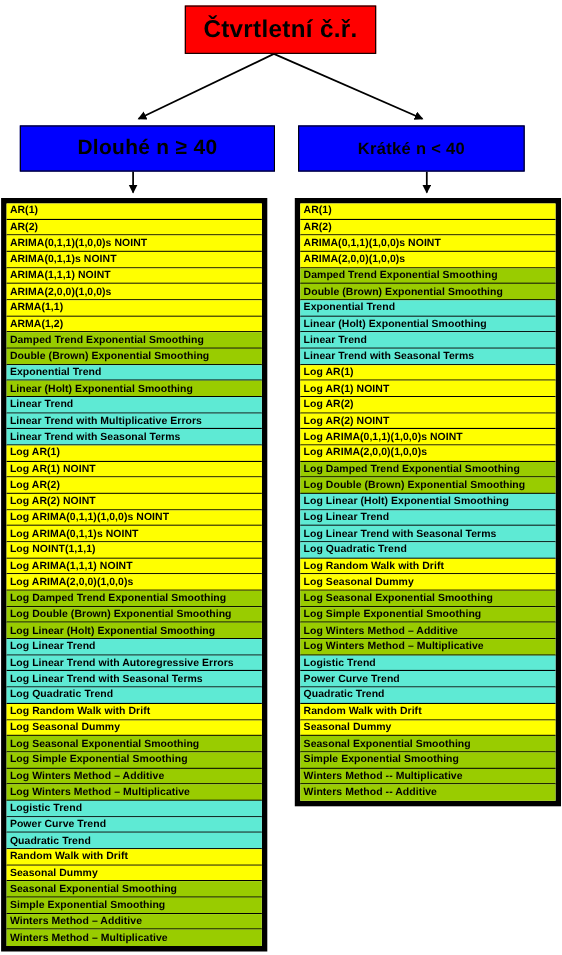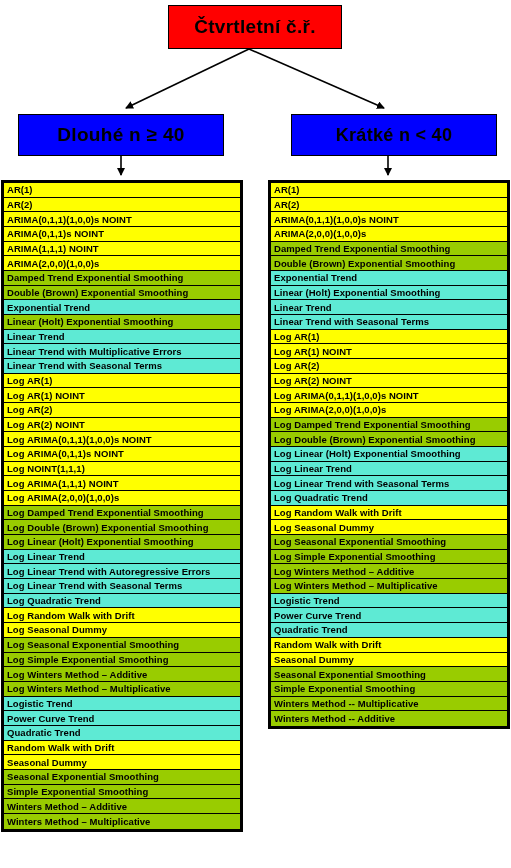--- a/index.html
+++ b/index.html
@@ -34,53 +34,53 @@
     color: #000000;
     font-weight: bold;
     letter-spacing: 0.3px;
   }
   .node-root {
     left: 168px;
     top: 5px;
     width: 174px;
     height: 44px;
     background: #FF0000;
-    font-size: 19px;
+    font-size: 22px;
   }
   .node-left {
     left: 18px;
+    top: 114px;
+    width: 232px;
+    height: 42px;
+    background: #0000FF;
+    font-size: 19px;
+  }
+  .node-right {
+    left: 271px;
     top: 114px;
     width: 206px;
     height: 42px;
     background: #0000FF;
-    font-size: 19px;
-  }
-  .node-right {
-    left: 291px;
-    top: 114px;
-    width: 206px;
-    height: 42px;
-    background: #0000FF;
-    font-size: 18px;
+    font-size: 15px;
   }
 
   
   .connectors {
     position: absolute;
     left: 0; top: 0;
     width: 511px;
     height: 868px;
     pointer-events: none;
   }
 
   
   .list {
     position: absolute;
     box-sizing: border-box;
-    border: 3px solid #000000;
+    border: 5px solid #000000;
     background: #ffffff;
   }
   .list-left {
     left: 1px;
     top: 180px;
     width: 242px;
   }
   .list-right {
     left: 268px;
     top: 180px;
@@ -135,20 +135,22 @@
     <span>Krátké n &lt; 40</span>
   </div>
 
   <div class="list list-left" id="left-list">
       <div class="row c-yellow">AR(1)</div>
       <div class="row c-yellow">AR(2)</div>
       <div class="row c-yellow">ARIMA(0,1,1)(1,0,0)s NOINT</div>
       <div class="row c-yellow">ARIMA(0,1,1)s NOINT</div>
       <div class="row c-yellow">ARIMA(1,1,1) NOINT</div>
       <div class="row c-yellow">ARIMA(2,0,0)(1,0,0)s</div>
+      <div class="row c-yellow">ARMA(1,1)</div>
+      <div class="row c-yellow">ARMA(1,2)</div>
       <div class="row c-green">Damped Trend Exponential Smoothing</div>
       <div class="row c-green">Double (Brown) Exponential Smoothing</div>
       <div class="row c-red">Exponential Trend</div>
       <div class="row c-green">Linear (Holt) Exponential Smoothing</div>
       <div class="row c-red">Linear Trend</div>
       <div class="row c-red">Linear Trend with Multiplicative Errors</div>
       <div class="row c-red">Linear Trend with Seasonal Terms</div>
       <div class="row c-yellow">Log AR(1)</div>
       <div class="row c-yellow">Log AR(1) NOINT</div>
       <div class="row c-yellow">Log AR(2)</div>

